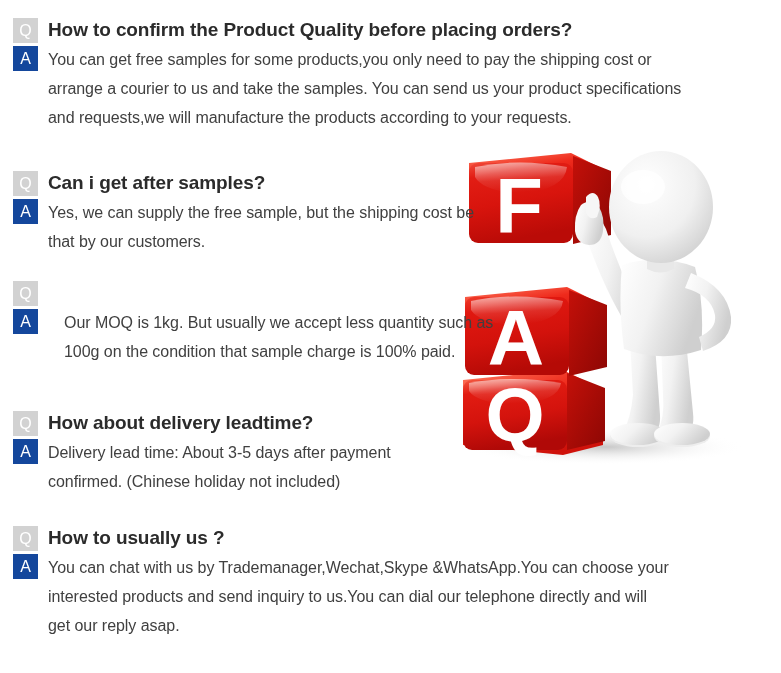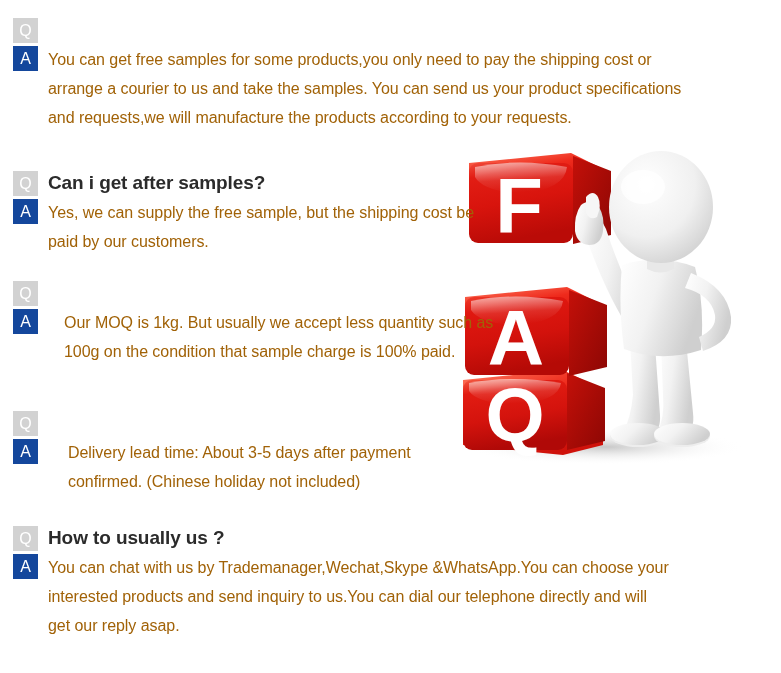--- a/index.html
+++ b/index.html
@@ -75,37 +75,37 @@
     font-size: 19px;
     font-weight: bold;
     color: #2b2b2b;
     line-height: 27px;
     letter-spacing: -0.1px;
   }
 
   .a-text {
     font-size: 16px;
     font-weight: normal;
-    color: #a16207;
+    color: #404040;
     line-height: 29px;
     letter-spacing: -0.05px;
   }
 
   
   #faq-1 { top: 16px; }
   #faq-1 .a-text { width: 640px; }
 
   #faq-2 { top: 169px; }
   #faq-2 .a-text { width: 430px; }
 
   #faq-3 { top: 279px; }
   #faq-3 .a-text { width: 430px; margin-left: 16px; }
 
   #faq-4 { top: 409px; }
-  #faq-4 .a-text { width: 415px; margin-left: 20px; }
+  #faq-4 .a-text { width: 415px; }
 
   #faq-5 { top: 524px; }
   #faq-5 .a-text { width: 625px; }
 </style>
 </head>
 <body>
 
 <div id="faq-illustration">
   <svg width="310" height="320" viewBox="0 0 310 320" xmlns="http://www.w3.org/2000/svg">
     <defs>
@@ -210,51 +210,53 @@
       <ellipse cx="188" cy="42" rx="22" ry="17" fill="#ffffff" opacity="0.75"></ellipse>
     </g>
   </svg>
 </div>
 
 <div id="faq-list">
 
   <div class="faq-item" id="faq-1">
     <div class="q-row">
       <span class="badge badge-q">Q</span>
+      <span class="q-text">How to confirm the Product Quality before placing orders?</span>
     </div>
     <div class="a-row">
       <span class="badge badge-a">A</span>
       <span class="a-text">You can get free samples for some products,you only need to pay the shipping cost or arrange a courier to us and take the samples. You can send us your product specifications and requests,we will manufacture the products according to your requests.</span>
     </div>
   </div>
 
   <div class="faq-item" id="faq-2">
     <div class="q-row">
       <span class="badge badge-q">Q</span>
       <span class="q-text">Can i get after samples?</span>
     </div>
     <div class="a-row">
       <span class="badge badge-a">A</span>
-      <span class="a-text">Yes, we can supply the free sample, but the shipping cost be paid by our customers.</span>
+      <span class="a-text">Yes, we can supply the free sample, but the shipping cost be that by our customers.</span>
     </div>
   </div>
 
   <div class="faq-item" id="faq-3">
     <div class="q-row">
       <span class="badge badge-q">Q</span>
     </div>
     <div class="a-row">
       <span class="badge badge-a">A</span>
       <span class="a-text">Our MOQ is 1kg. But usually we accept less quantity such as 100g on the condition that sample charge is 100% paid.</span>
     </div>
   </div>
 
   <div class="faq-item" id="faq-4">
     <div class="q-row">
       <span class="badge badge-q">Q</span>
+      <span class="q-text">How about delivery leadtime?</span>
     </div>
     <div class="a-row">
       <span class="badge badge-a">A</span>
       <span class="a-text">Delivery lead time: About 3-5 days after payment confirmed. (Chinese holiday not included)</span>
     </div>
   </div>
 
   <div class="faq-item" id="faq-5">
     <div class="q-row">
       <span class="badge badge-q">Q</span>

